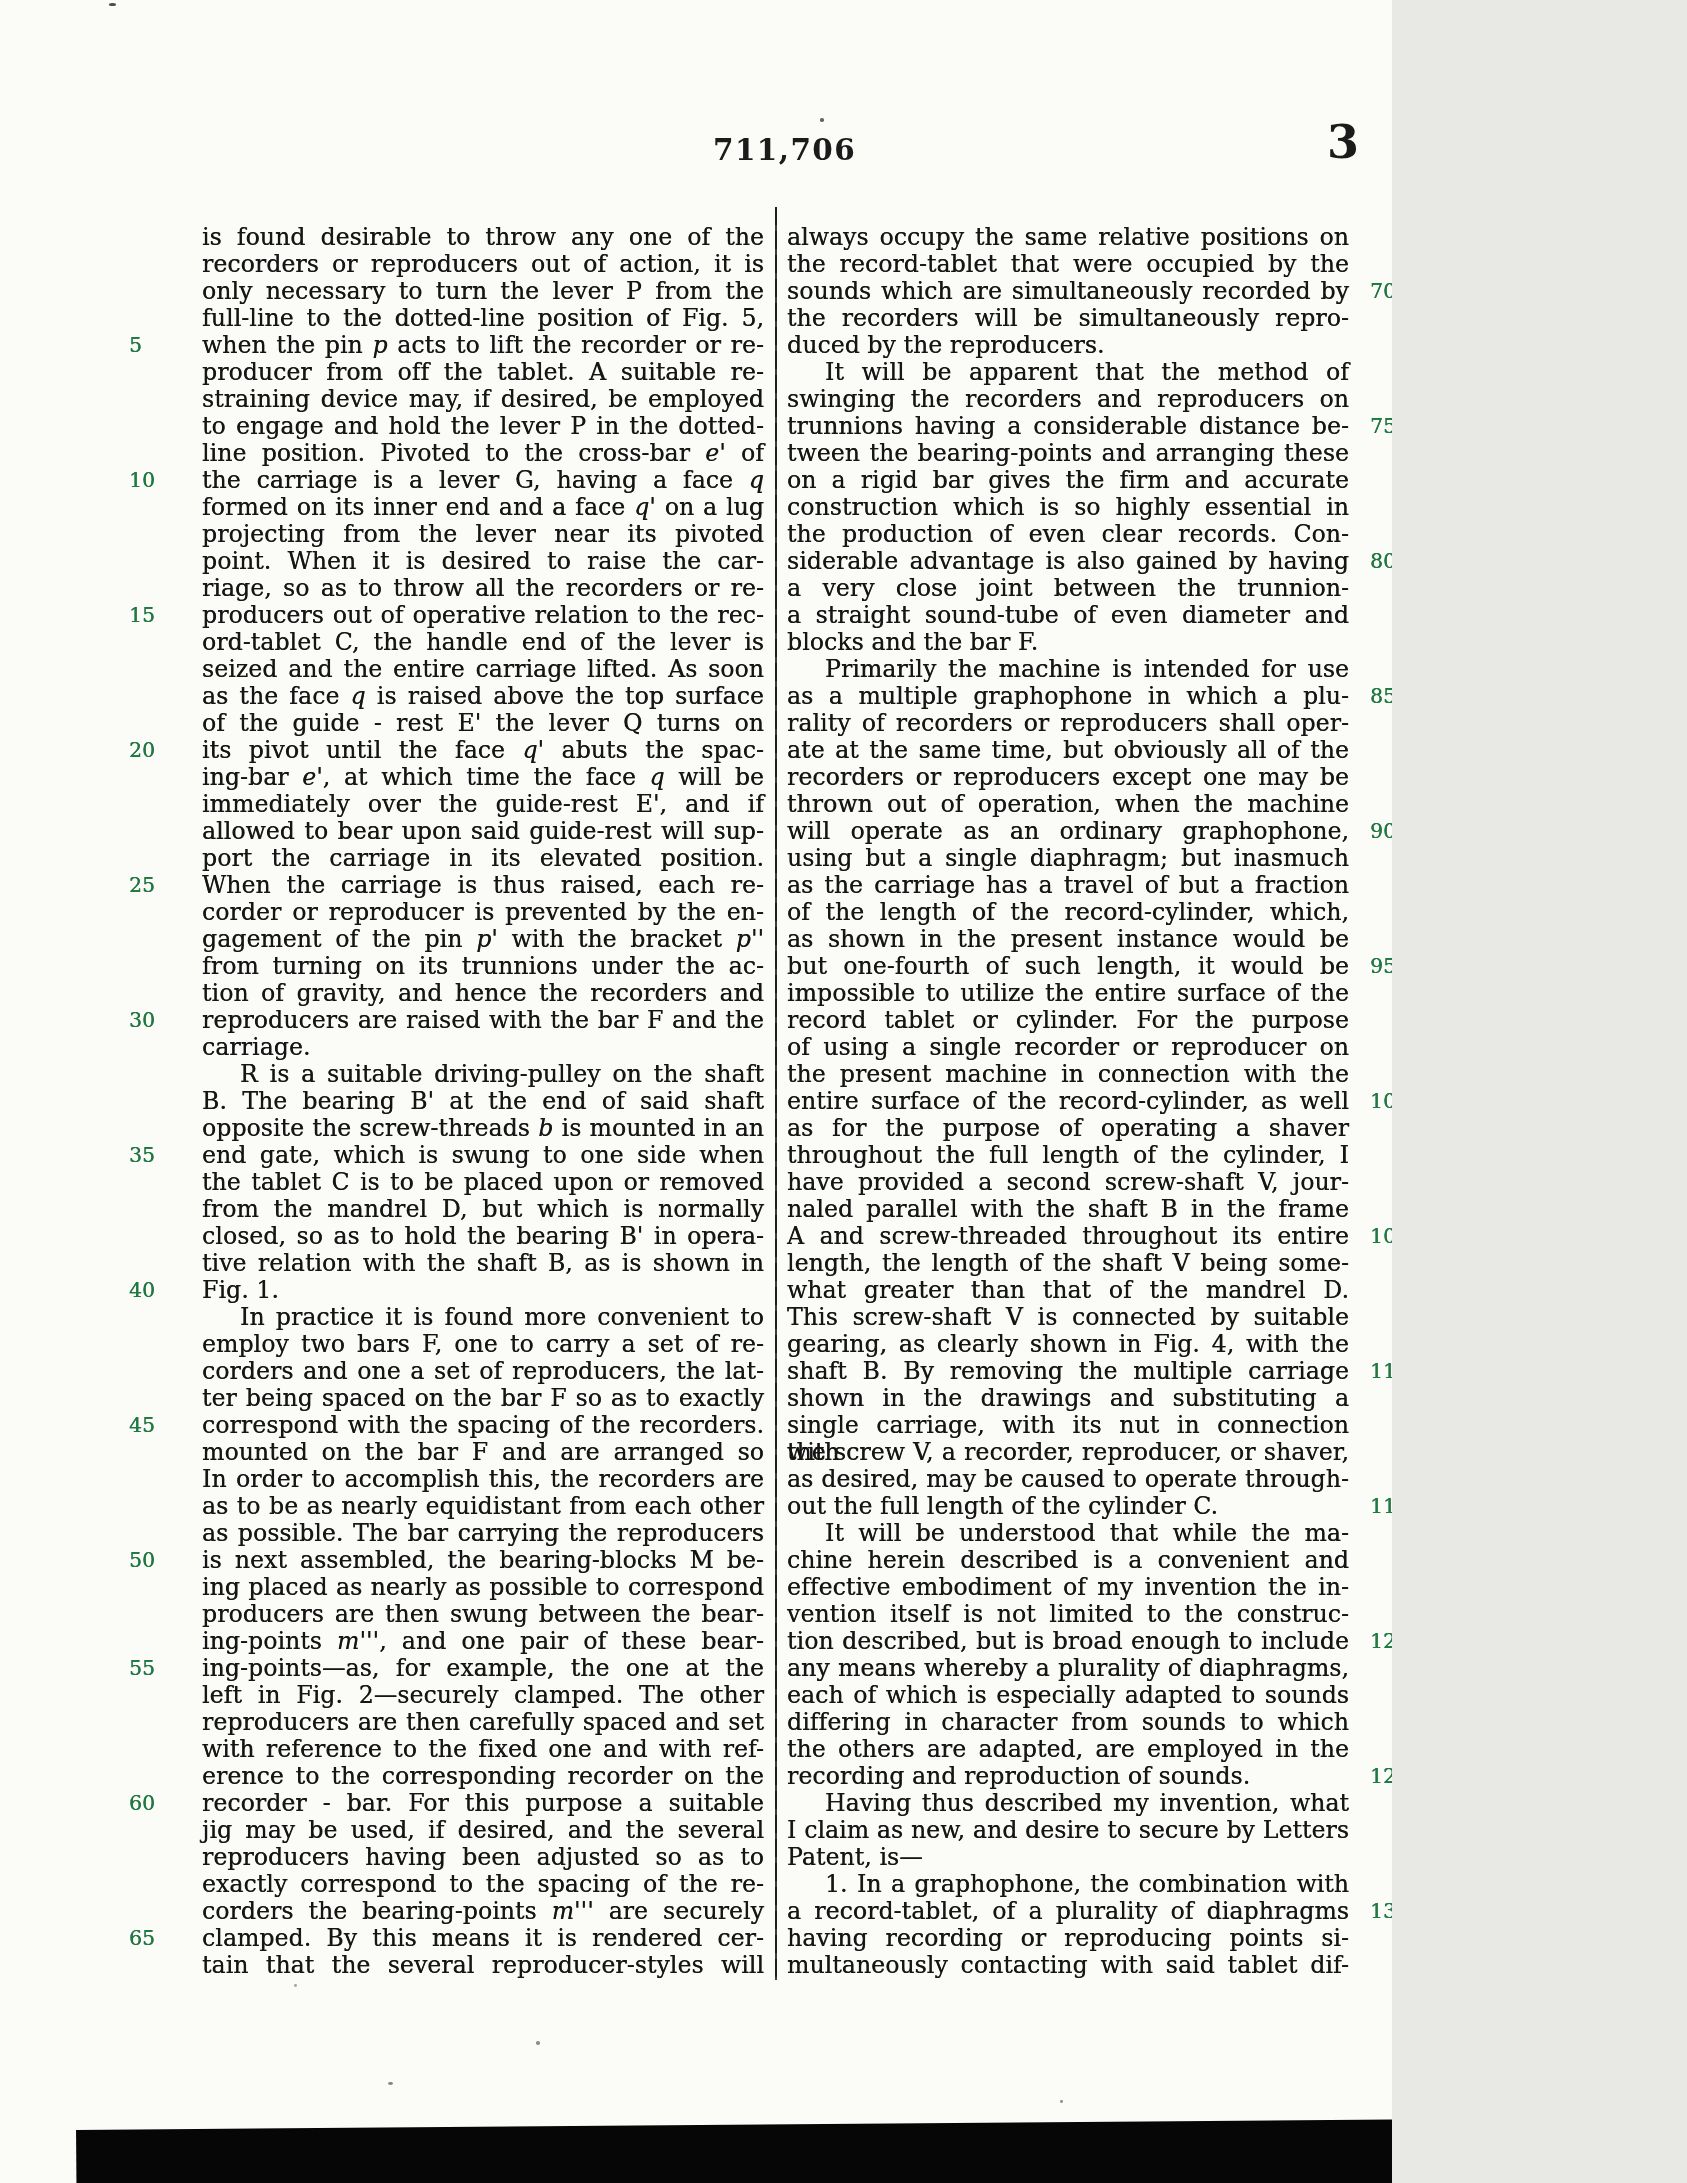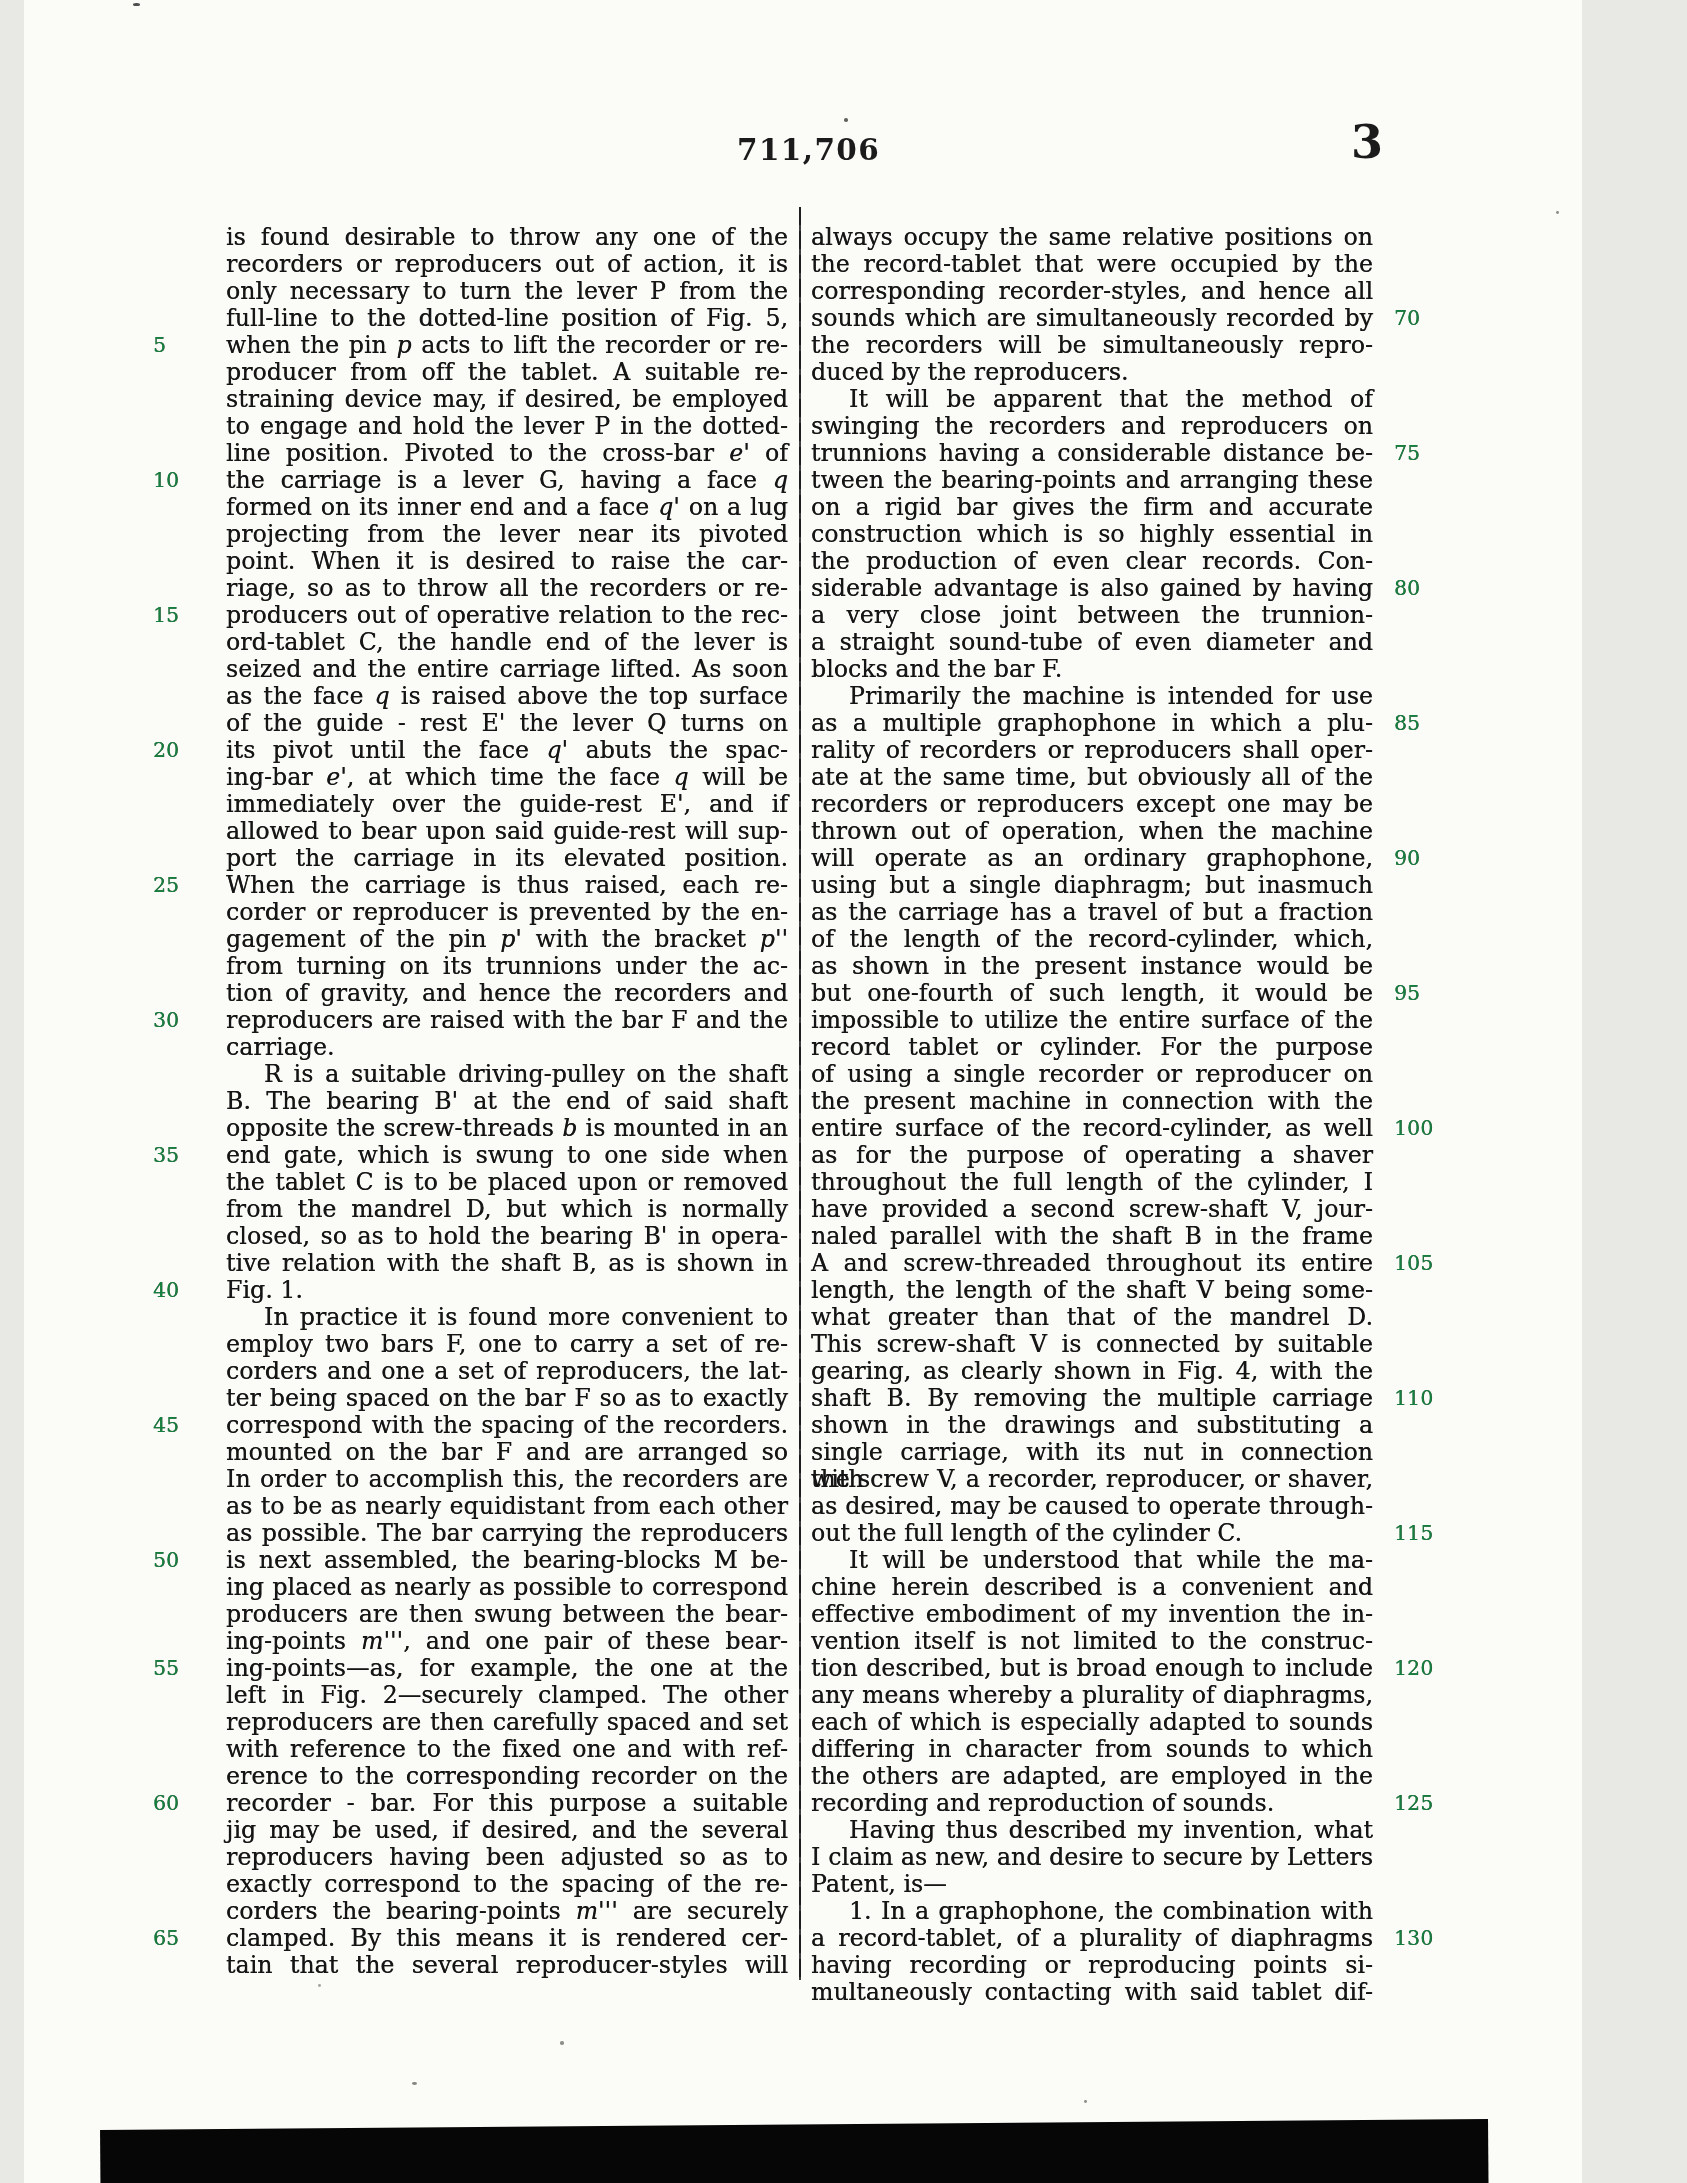--- a/index.html
+++ b/index.html
@@ -1,23 +1,22 @@
 <!DOCTYPE html>
 <html style="font-size:11.2px"><head>
 <meta charset="utf-8">
 <style>
   html,body{margin:0;padding:0;background:#e8e8e4;}
   .page{
     position:relative;
-    width:1558px;height:2183px;
+    width:1392px;height:2183px;
     background:#fbfbf8;
     overflow:hidden;
     font-family:"DejaVu Serif","Liberation Serif",serif;
     color:#161616;
-    margin-left:24px;
   }
   .patent-number{
     position:absolute;left:713px;top:132px;
     font-size:29.5px;font-weight:bold;letter-spacing:1.4px;color:#1b1b1b;
   }
   .page-number{
     position:absolute;left:1327px;top:115px;
     font-size:46px;font-weight:bold;color:#1b1b1b;
   }
   .col{
@@ -140,21 +139,20 @@
       <div class="tl">reproducers having been adjusted so as to</div>
       <div class="tl">exactly correspond to the spacing of the re-</div>
       <div class="tl">corders the bearing-points <i>m'''</i> are securely</div>
       <div class="tl">clamped. By this means it is rendered cer-<span class="num num-left">65</span></div>
       <div class="tl">tain that the several reproducer-styles will</div>
     </div>
 
   <div class="col col-right" id="col-right">
       <div class="tl">always occupy the same relative positions on</div>
       <div class="tl">the record-tablet that were occupied by the</div>
-      <div class="tl">corresponding recorder-styles, and hence all</div>
       <div class="tl">sounds which are simultaneously recorded by<span class="num num-right">70</span></div>
       <div class="tl">the recorders will be simultaneously repro-</div>
       <div class="tl last">duced by the reproducers.</div>
       <div class="tl ind">It will be apparent that the method of</div>
       <div class="tl">swinging the recorders and reproducers on</div>
       <div class="tl">trunnions having a considerable distance be-<span class="num num-right">75</span></div>
       <div class="tl">tween the bearing-points and arranging these</div>
       <div class="tl">on a rigid bar gives the firm and accurate</div>
       <div class="tl">construction which is so highly essential in</div>
       <div class="tl">the production of even clear records. Con-</div>

